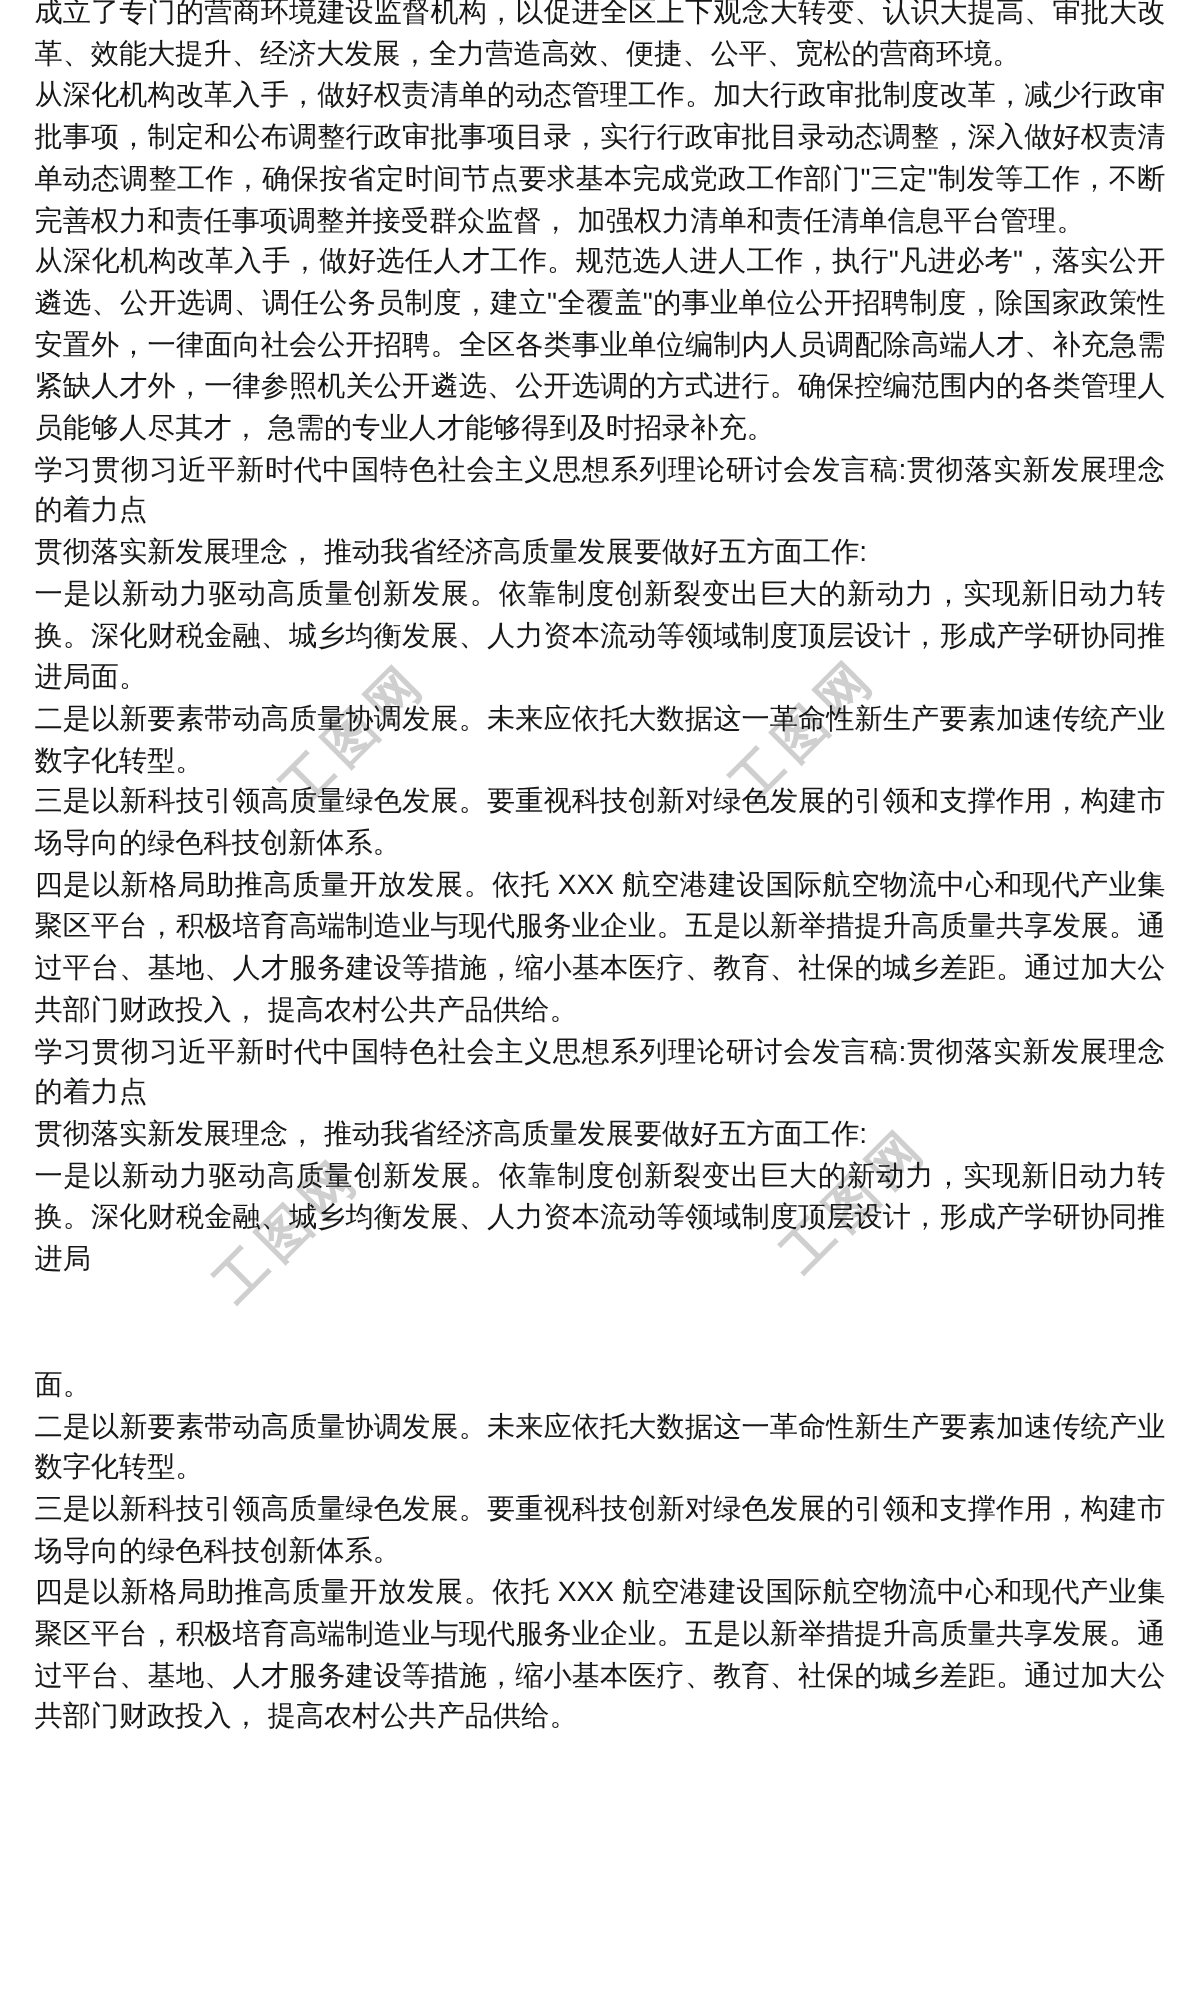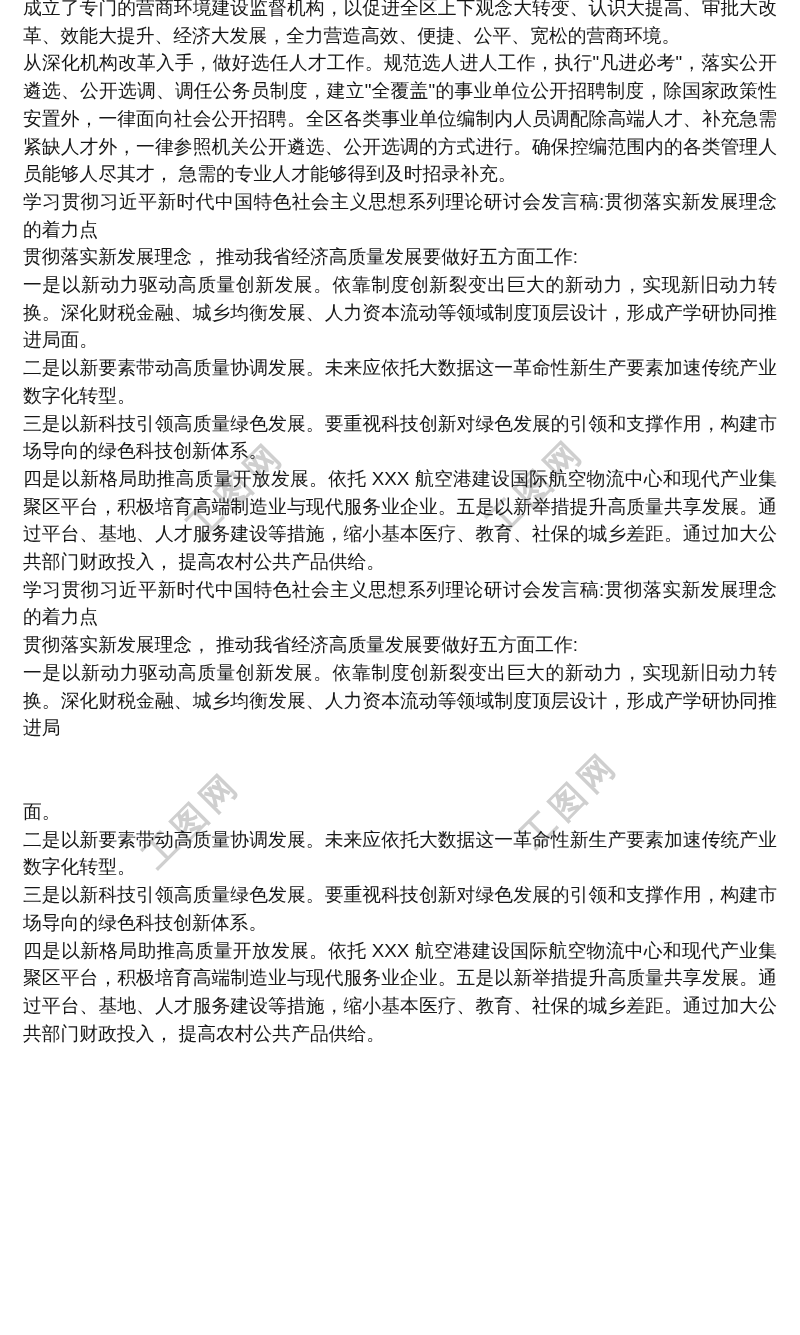--- a/index.html
+++ b/index.html
@@ -55,20 +55,21 @@
 
 <div class="page">
 
   <div class="wm" style="left: 236px; top: 490px; color: rgb(207, 207, 207);">工图网</div>
   <div class="wm" style="left: 536px; top: 487px; color: rgb(207, 207, 207);">工图网</div>
   <div class="wm" style="left: 192px; top: 820px; color: rgb(207, 207, 207);">工图网</div>
   <div class="wm" style="left: 570px; top: 800px; color: rgb(207, 207, 207);">工图网</div>
 
   <div class="content">
     <p>成立了专门的营商环境建设监督机构，以促进全区上下观念大转变、认识大提高、审批大改革、效能大提升、经济大发展，全力营造高效、便捷、公平、宽松的营商环境。</p>
+    <p>从深化机构改革入手，做好权责清单的动态管理工作。加大行政审批制度改革，减少行政审批事项，制定和公布调整行政审批事项目录，实行行政审批目录动态调整，深入做好权责清单动态调整工作，确保按省定时间节点要求基本完成党政工作部门"三定"制发等工作，不断完善权力和责任事项调整并接受群众监督， 加强权力清单和责任清单信息平台管理。</p>
     <p>从深化机构改革入手，做好选任人才工作。规范选人进人工作，执行"凡进必考"，落实公开遴选、公开选调、调任公务员制度，建立"全覆盖"的事业单位公开招聘制度，除国家政策性安置外，一律面向社会公开招聘。全区各类事业单位编制内人员调配除高端人才、补充急需紧缺人才外，一律参照机关公开遴选、公开选调的方式进行。确保控编范围内的各类管理人员能够人尽其才， 急需的专业人才能够得到及时招录补充。</p>
     <p>学习贯彻习近平新时代中国特色社会主义思想系列理论研讨会发言稿:贯彻落实新发展理念的着力点</p>
     <p>贯彻落实新发展理念， 推动我省经济高质量发展要做好五方面工作:</p>
     <p>一是以新动力驱动高质量创新发展。依靠制度创新裂变出巨大的新动力，实现新旧动力转换。深化财税金融、城乡均衡发展、人力资本流动等领域制度顶层设计，形成产学研协同推进局面。</p>
     <p>二是以新要素带动高质量协调发展。未来应依托大数据这一革命性新生产要素加速传统产业数字化转型。</p>
     <p>三是以新科技引领高质量绿色发展。要重视科技创新对绿色发展的引领和支撑作用，构建市场导向的绿色科技创新体系。</p>
     <p>四是以新格局助推高质量开放发展。依托 XXX 航空港建设国际航空物流中心和现代产业集聚区平台，积极培育高端制造业与现代服务业企业。五是以新举措提升高质量共享发展。通过平台、基地、人才服务建设等措施，缩小基本医疗、教育、社保的城乡差距。通过加大公共部门财政投入， 提高农村公共产品供给。</p>
     <p>学习贯彻习近平新时代中国特色社会主义思想系列理论研讨会发言稿:贯彻落实新发展理念的着力点</p>
     <p>贯彻落实新发展理念， 推动我省经济高质量发展要做好五方面工作:</p>
     <p>一是以新动力驱动高质量创新发展。依靠制度创新裂变出巨大的新动力，实现新旧动力转换。深化财税金融、城乡均衡发展、人力资本流动等领域制度顶层设计，形成产学研协同推进局</p>

